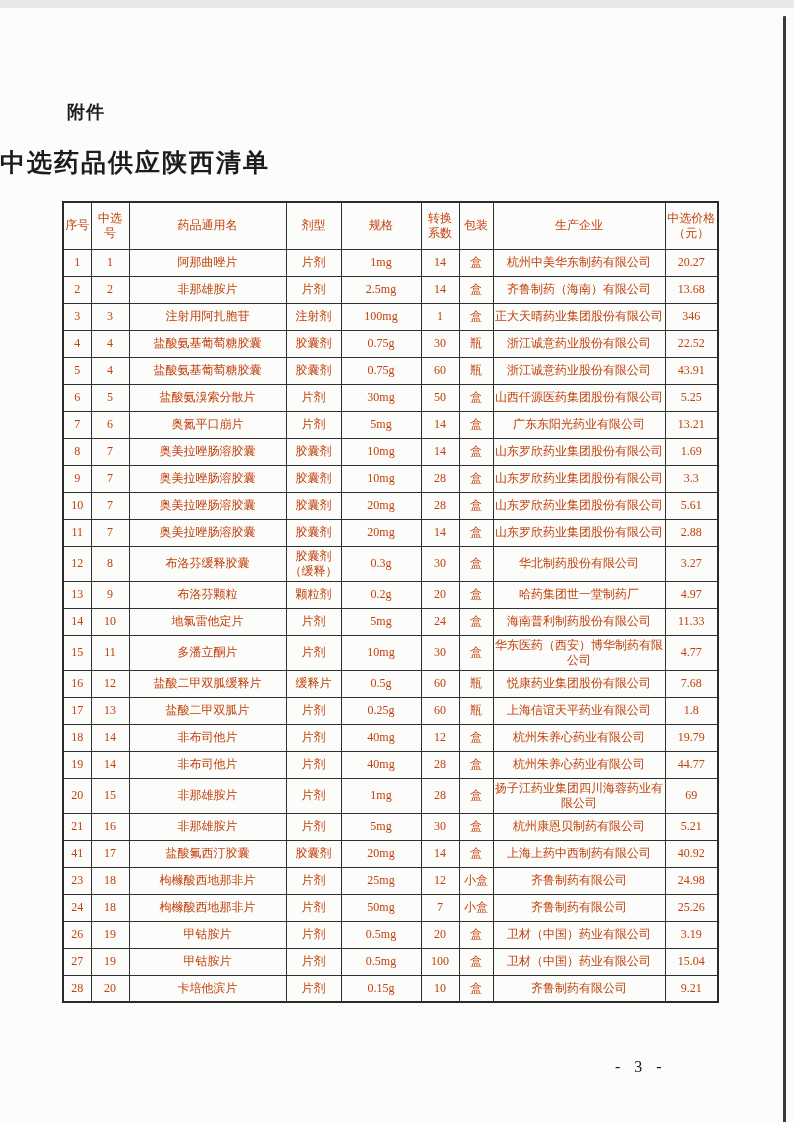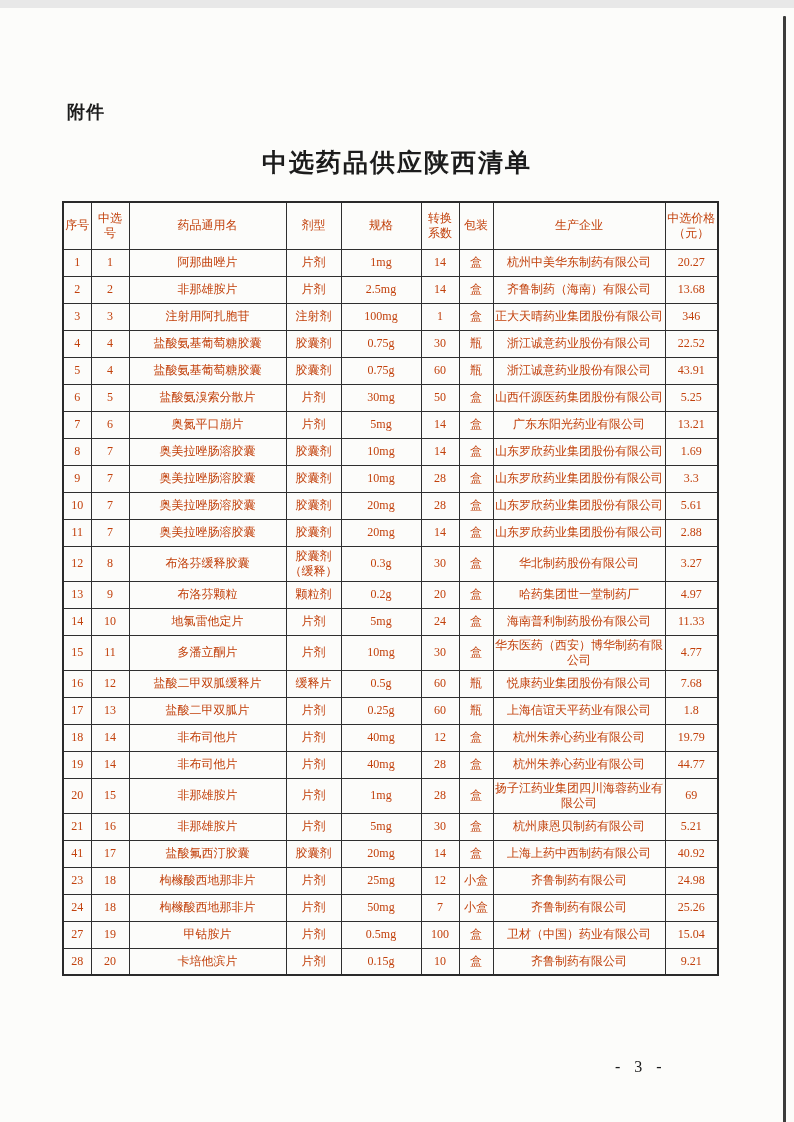--- a/index.html
+++ b/index.html
@@ -23,21 +23,20 @@
     top: 92px;
     font-size: 18px;
     font-weight: 600;
     letter-spacing: 1px;
   }
   .doc-title {
     position: absolute;
     left: 0;
     top: 138px;
     width: 794px;
-    text-align: center;
     font-size: 25px;
     font-weight: 700;
     letter-spacing: 2px;
   }
   table.drug-table {
     position: absolute;
     left: 62px;
     top: 193px;
     width: 655px;
     border-collapse: collapse;
@@ -373,20 +372,31 @@
           <td>18</td>
           <td>枸橼酸西地那非片</td>
           <td>片剂</td>
           <td>50mg</td>
           <td>7</td>
           <td>小盒</td>
           <td>齐鲁制药有限公司</td>
           <td>25.26</td>
         </tr>
         <tr>
+          <td>26</td>
+          <td>19</td>
+          <td>甲钴胺片</td>
+          <td>片剂</td>
+          <td>0.5mg</td>
+          <td>20</td>
+          <td>盒</td>
+          <td>卫材（中国）药业有限公司</td>
+          <td>3.19</td>
+        </tr>
+        <tr>
           <td>27</td>
           <td>19</td>
           <td>甲钴胺片</td>
           <td>片剂</td>
           <td>0.5mg</td>
           <td>100</td>
           <td>盒</td>
           <td>卫材（中国）药业有限公司</td>
           <td>15.04</td>
         </tr>

